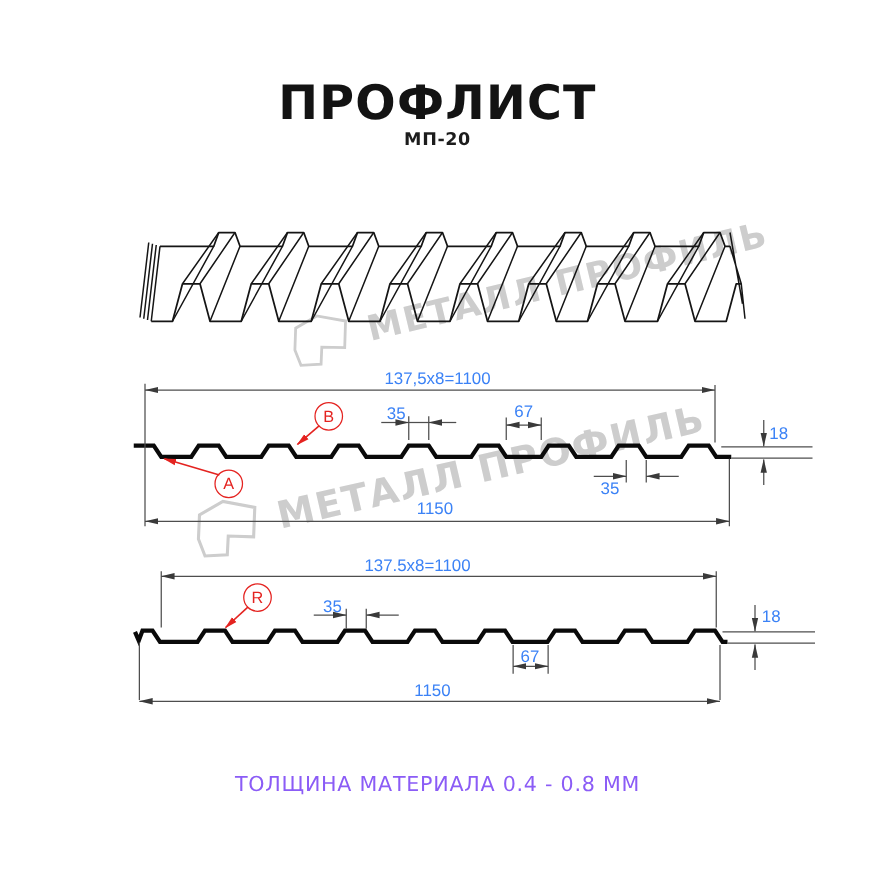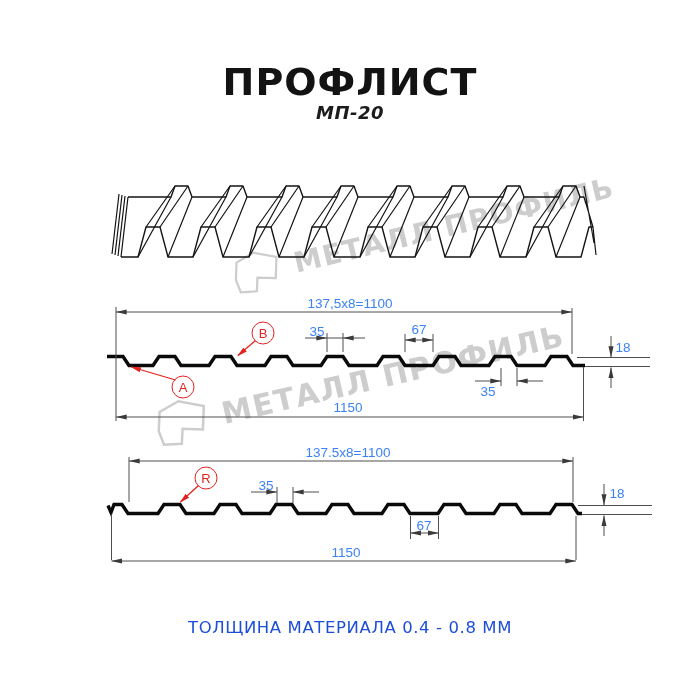--- a/index.html
+++ b/index.html
@@ -2,24 +2,24 @@
 <html><head>
 <meta charset="utf-8">
 <style>
   html,body{margin:0;padding:0;}
   body{width:700px;height:700px;position:relative;background:#ffffff;overflow:hidden;
        font-family:"Liberation Sans",sans-serif;}
   .abs{position:absolute;}
   .ctr{transform:translate(-50%,-50%);white-space:nowrap;}
   .title{font-family:"DejaVu Sans",sans-serif;font-weight:bold;font-size:38px;
          letter-spacing:1px;color:#131313;}
-  .subtitle{font-family:"DejaVu Sans",sans-serif;font-weight:600;font-size:18px;
-            letter-spacing:.5px;color:#1c1c1c;font-style:italic;}
+  .subtitle{font-family:"DejaVu Sans",sans-serif;font-weight:600;font-size:14px;
+            letter-spacing:.5px;color:#1c1c1c;}
   .footer{font-family:"DejaVu Sans",sans-serif;font-size:16.5px;font-weight:500;
-          letter-spacing:.6px;color:#1d4ed8;}
+          letter-spacing:.6px;color:#8b5cf6;}
   .dim{font-size:13.5px;color:#3b82f6;}
   .lbl{width:21px;height:21px;border:1.7px solid #e42320;border-radius:50%;
        display:flex;align-items:center;justify-content:center;
        font-size:13px;color:#e42320;background:transparent;}
   .wm{display:flex;align-items:center;gap:12px;color:#cdcdcd;
       transform-origin:left center;}
   .wm .wmtxt{font-family:"DejaVu Sans",sans-serif;font-weight:bold;letter-spacing:1.5px;}
   .wm1{left:228px;top:256px;transform:rotate(-13.5deg);}
   .wm1 .wmtxt{font-size:28px;}
   .wm2{left:150px;top:405px;transform:rotate(-13deg);}
@@ -141,21 +141,21 @@
 <div class="abs ctr title" style="left:350px;top:82px">ПРОФЛИСТ</div>
 <div class="abs ctr subtitle" style="left:350px;top:112px">МП-20</div>
 
 <div class="abs ctr dim" style="left:350px;top:303px">137,5x8=1100</div>
 <div class="abs ctr dim" style="left:317px;top:331px">35</div>
 <div class="abs ctr dim" style="left:419px;top:329px">67</div>
 <div class="abs ctr dim" style="left:348px;top:407px">1150</div>
 <div class="abs ctr dim" style="left:488px;top:391px">35</div>
 <div class="abs ctr dim" style="left:623px;top:347px">18</div>
 
-<div class="abs ctr dim" style="left:348px;top:452px">137.5x8=1100</div>
+<div class="abs ctr dim" style="left:334px;top:452px">137.5x8=1100</div>
 <div class="abs ctr dim" style="left:266px;top:485px">35</div>
 <div class="abs ctr dim" style="left:424px;top:525px">67</div>
 <div class="abs ctr dim" style="left:346px;top:552px">1150</div>
 <div class="abs ctr dim" style="left:617px;top:493px">18</div>
 
 <div class="abs ctr lbl" style="left:183px;top:387px">A</div>
 <div class="abs ctr lbl" style="left:263px;top:333px">B</div>
 <div class="abs ctr lbl" style="left:206px;top:478px">R</div>
 
 <div class="abs ctr footer" style="left:350px;top:627px">ТОЛЩИНА МАТЕРИАЛА 0.4 - 0.8 ММ</div>

